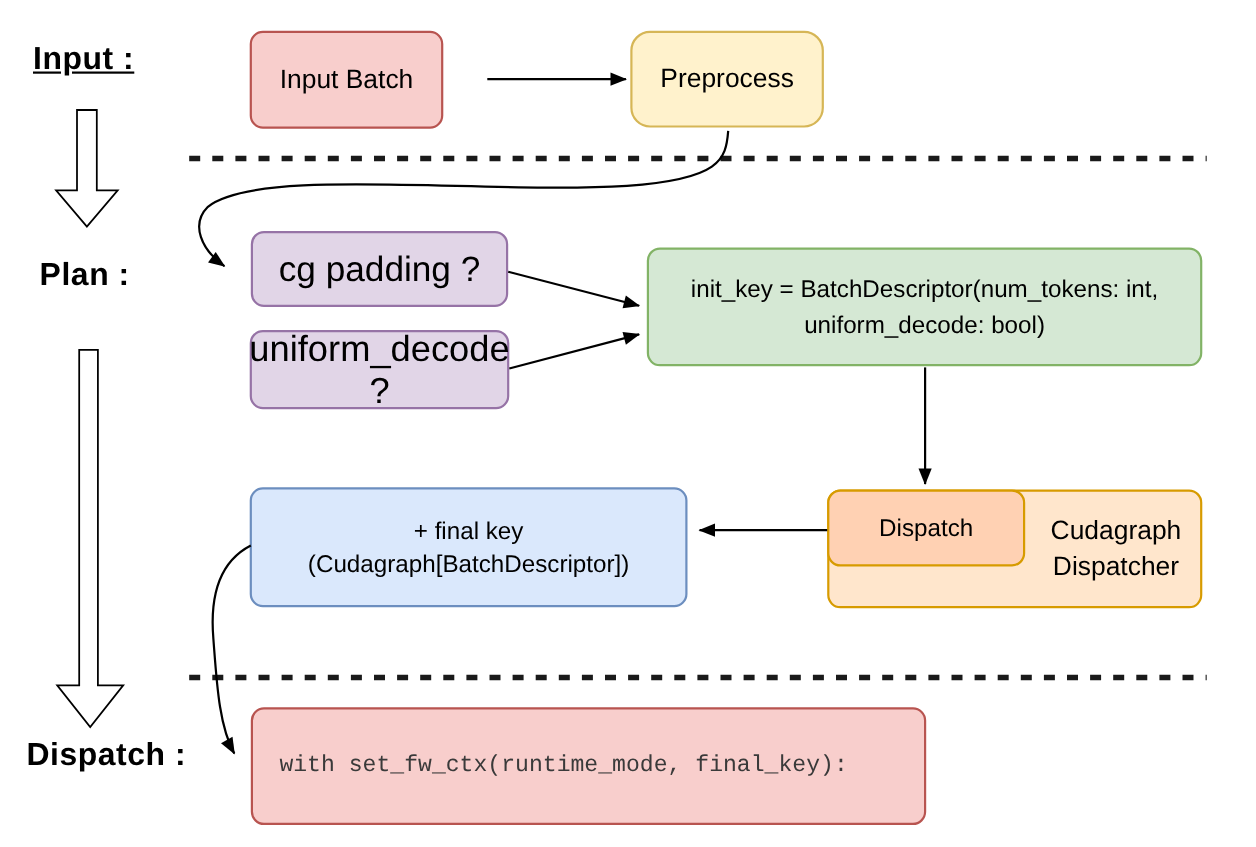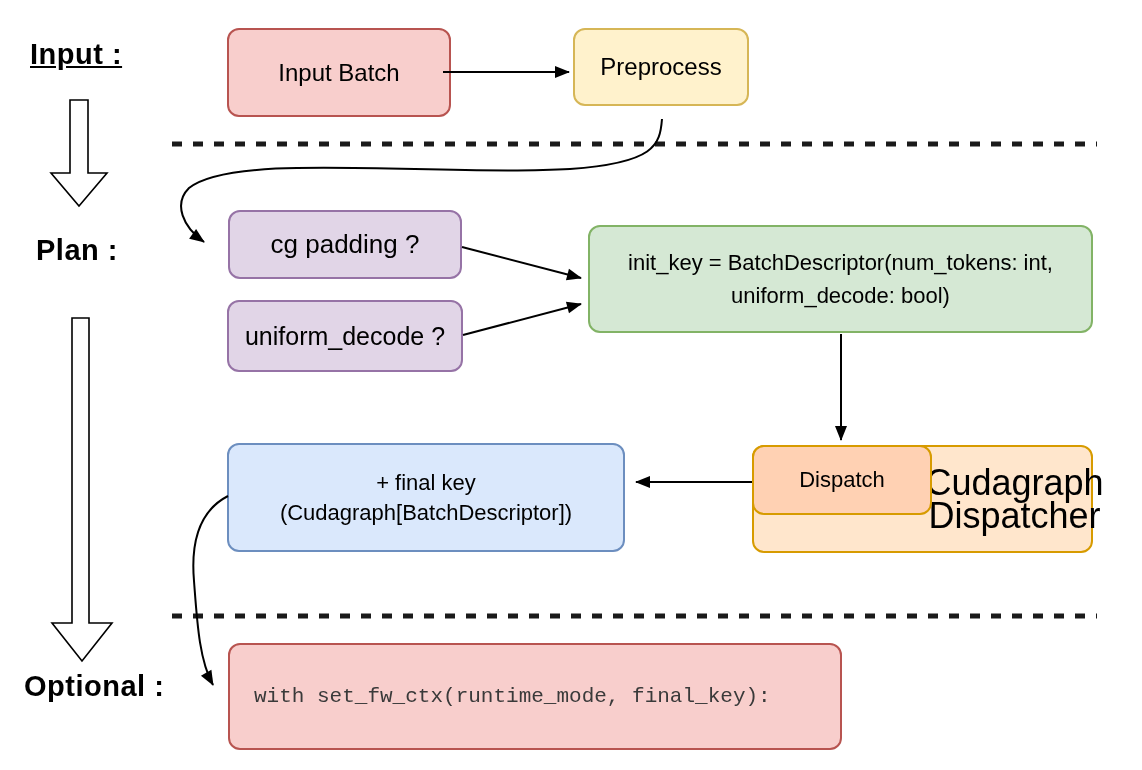--- a/index.html
+++ b/index.html
@@ -35,30 +35,30 @@
     color: #000000;
   }
   .pink   { background: #f8cecc; border-color: #b85450; }
   .yellow { background: #fff2cc; border-color: #d6b656; }
   .purple { background: #e1d5e7; border-color: #9673a6; }
   .green  { background: #d5e8d4; border-color: #82b366; }
   .orange-outer { background: #ffe6cc; border-color: #d79b00; }
   .orange-inner { background: #ffd1b3; border-color: #d79b00; }
   .blue   { background: #dae8fc; border-color: #6c8ebf; }
 
-  .input-batch    { left: 227px; top: 28px;  width: 224px; height: 89px;  font-size: 24px; }
-  .preprocess     { left: 573px; top: 28px;  width: 176px; height: 78px;  font-size: 24px; }
-  .cg-padding     { left: 228px; top: 210px; width: 234px; height: 69px;  font-size: 26px; }
-  .uniform-decode { left: 227px; top: 300px; width: 236px; height: 72px;  font-size: 25px; }
+  .input-batch    { left: 227px; top: 28px;  width: 176px; height: 89px;  font-size: 24px; }
+  .preprocess     { left: 573px; top: 28px;  width: 176px; height: 88px;  font-size: 24px; border-radius: 18px; }
+  .cg-padding     { left: 228px; top: 210px; width: 234px; height: 69px;  font-size: 32px; }
+  .uniform-decode { left: 227px; top: 300px; width: 236px; height: 72px;  font-size: 33px; }
   .init-key       { left: 588px; top: 225px; width: 505px; height: 108px; font-size: 22px; line-height: 33px; }
   .cud-outer      { left: 752px; top: 445px; width: 341px; height: 108px; }
   .cud-text {
     position: absolute; left: 183px; top: 0; width: 155px; height: 100%;
     display: flex; flex-direction: column; align-items: center; justify-content: center;
-    font-size: 36px; line-height: 33px; color: #000;
+    font-size: 24px; line-height: 33px; color: #000;
   }
   .dispatch-inner { left: 752px; top: 445px; width: 180px; height: 70px; font-size: 22px; }
   .runtime-blue   { left: 227px; top: 443px; width: 398px; height: 109px; font-size: 22px; line-height: 30px; }
   .exec-code {
     left: 228px; top: 643px; width: 614px; height: 107px;
     align-items: flex-start; justify-content: center;
     padding-left: 24px; text-align: left;
     font-family: "Liberation Mono", monospace;
     font-size: 21px; line-height: 31px;
     color: #3a3a3a; white-space: pre;
@@ -104,21 +104,21 @@
   <div class="box blue runtime-blue">
     <span>+ final key (Cudagraph[BatchDescriptor])</span>
   </div>
 
   <div class="box pink exec-code">
     <span>with set_fw_ctx(runtime_mode, final_key):</span>
   </div>
 
   <div class="stage-label" style="left:30px; top:38px;text-decoration:underline;">Input :</div>
   <div class="stage-label" style="left:36px; top:234px;">Plan :</div>
-  <div class="stage-label" style="left:24px; top:670px;">Optional :</div>
+  <div class="stage-label" style="left:24px; top:670px;">Dispatch :</div>
 
   <svg class="layer" width="1142" height="770" viewBox="0 0 1142 770">
     <defs>
       <marker id="ah" markerUnits="userSpaceOnUse" markerWidth="18" markerHeight="14" refX="15" refY="7" orient="auto">
         <path d="M1,1 L16,7 L1,13 Z" fill="#000000"></path>
       </marker>
     </defs>
 
     <path d="M172,144 H1097" stroke="#1a1a1a" stroke-width="5" stroke-dasharray="10 11" fill="none"></path>
     <path d="M172,616 H1097" stroke="#1a1a1a" stroke-width="5" stroke-dasharray="10 11" fill="none"></path>

